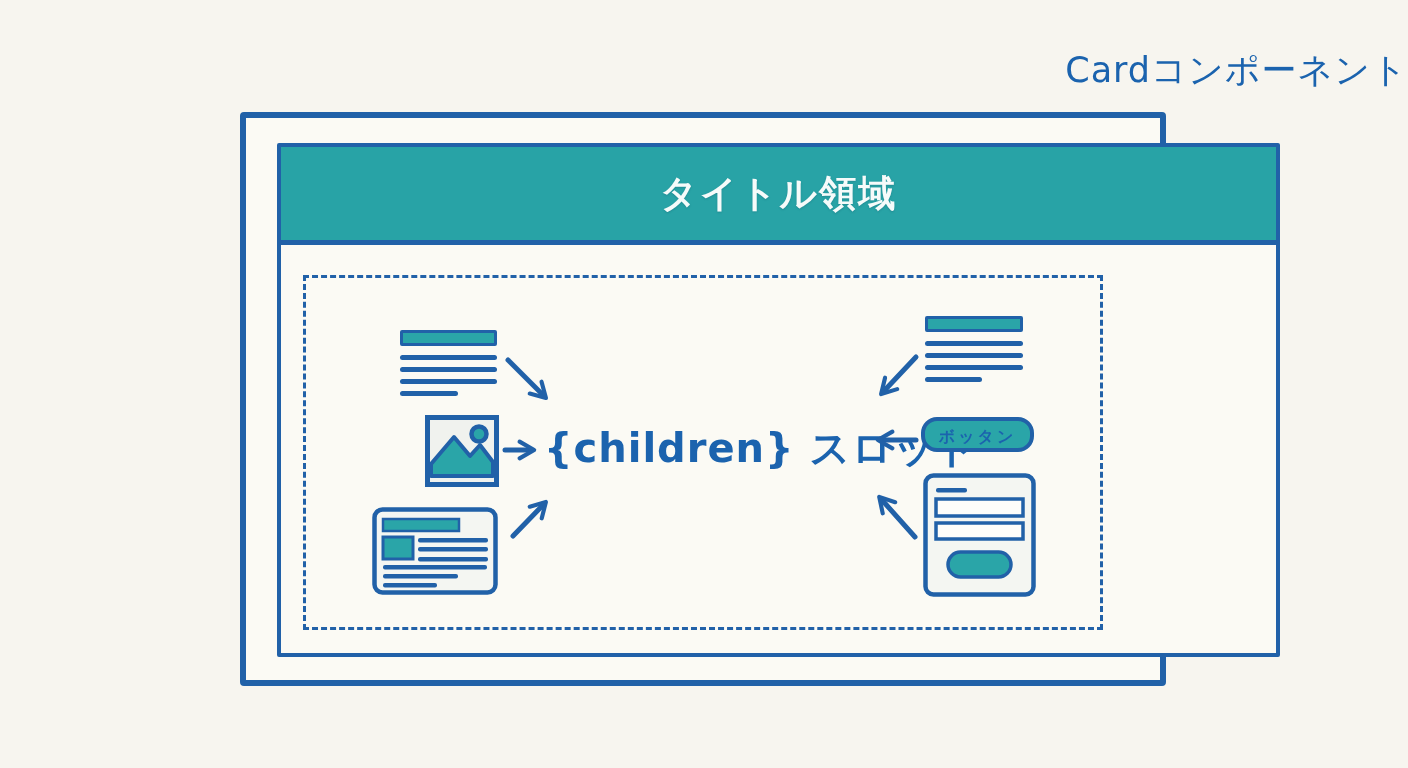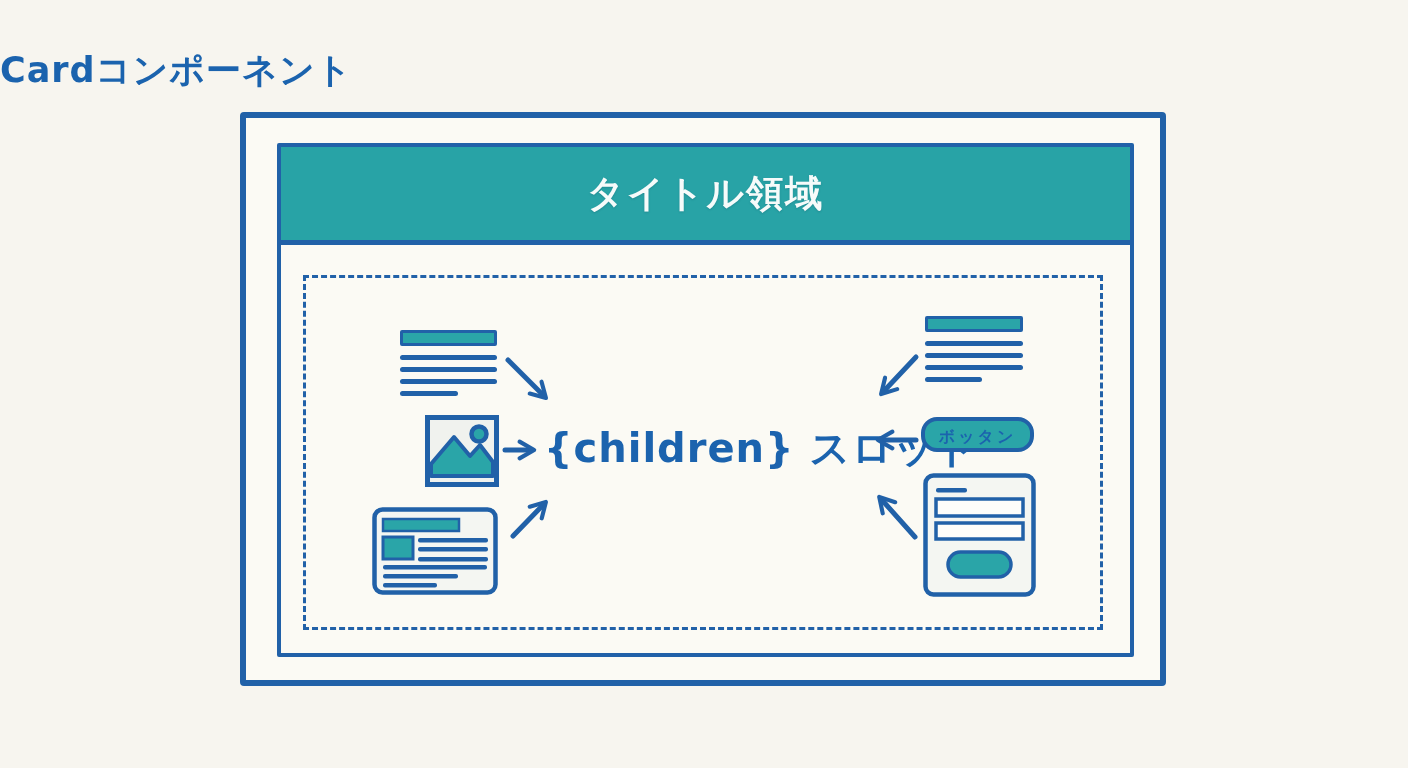--- a/index.html
+++ b/index.html
@@ -16,34 +16,34 @@
   body{
     position:relative;
     background:var(--page-bg);
     font-family:"DejaVu Sans","Liberation Sans",sans-serif;
     overflow:hidden;
   }
   .abs{position:absolute;}
   
   .diagram-title{
     left:0;right:0;top:47px;
-    text-align:left;
-    font-size:35px;font-weight:700;
+    text-align:right;
+    font-size:35px;font-weight:400;
     letter-spacing:1px;
     color:var(--text-blue);
   }
   
   .outer-card{
     left:240px;top:112px;width:926px;height:574px;
     background:var(--card-bg);
     border:6px solid var(--border-blue);
     border-radius:4px;
   }
   .inner-card{
-    left:277px;top:143px;width:857px;height:514px;
+    left:277px;top:143px;width:1003px;height:514px;
     border:4px solid var(--border-blue);
     border-radius:2px;
     background:var(--card-bg);
   }
   .card-header{
     left:0;top:0;right:0;height:98px;
     background:var(--header-teal);
     border-bottom:5px solid var(--border-blue);
     display:flex;align-items:center;justify-content:center;
   }

